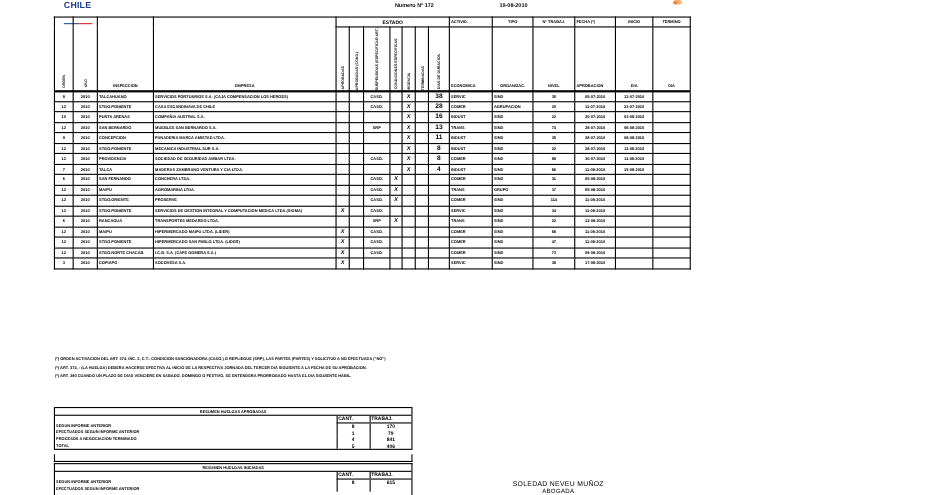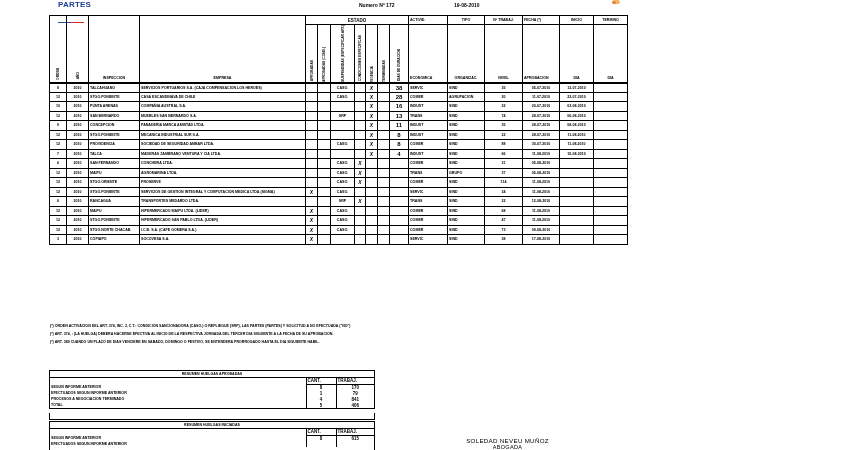--- a/index.html
+++ b/index.html
@@ -48,21 +48,21 @@
   .sum1-gap { position: absolute; left: 49px; top: 413px; width: 326px; height: 7px; border-left: 1.5px solid #000; border-right: 1.5px solid #000; border-bottom: 1.5px solid #000; }
   .sum2 { top: 421px; height: 29px; border-bottom: none; }
 
   .signature { position: absolute; left: 440px; top: 437px; width: 135px; text-align: center; font-size: 6.2px; letter-spacing: 0.3px; line-height: 7px; }
   .signature .role { font-size: 5.5px; }
 </style>
 </head>
 <body>
 
 <div class="logo">
-  <div class="logo-text">PARTES</div>
+  <div class="logo-text">CHILE</div>
   <div class="logo-line"><span class="b"></span><span class="r"></span></div>
 </div>
 <div class="doc-number">Numero Nº 172</div>
 <div class="doc-date">19-08-2010</div>
 <svg class="stamp-icon" viewBox="0 0 12 5">
   <ellipse cx="6" cy="2" rx="4" ry="2.2" fill="#f2a04a" opacity="0.8"></ellipse>
   <ellipse cx="4" cy="2.5" rx="2" ry="1.6" fill="#e86a2a" opacity="0.7"></ellipse>
 </svg>
 
 <table class="main">

